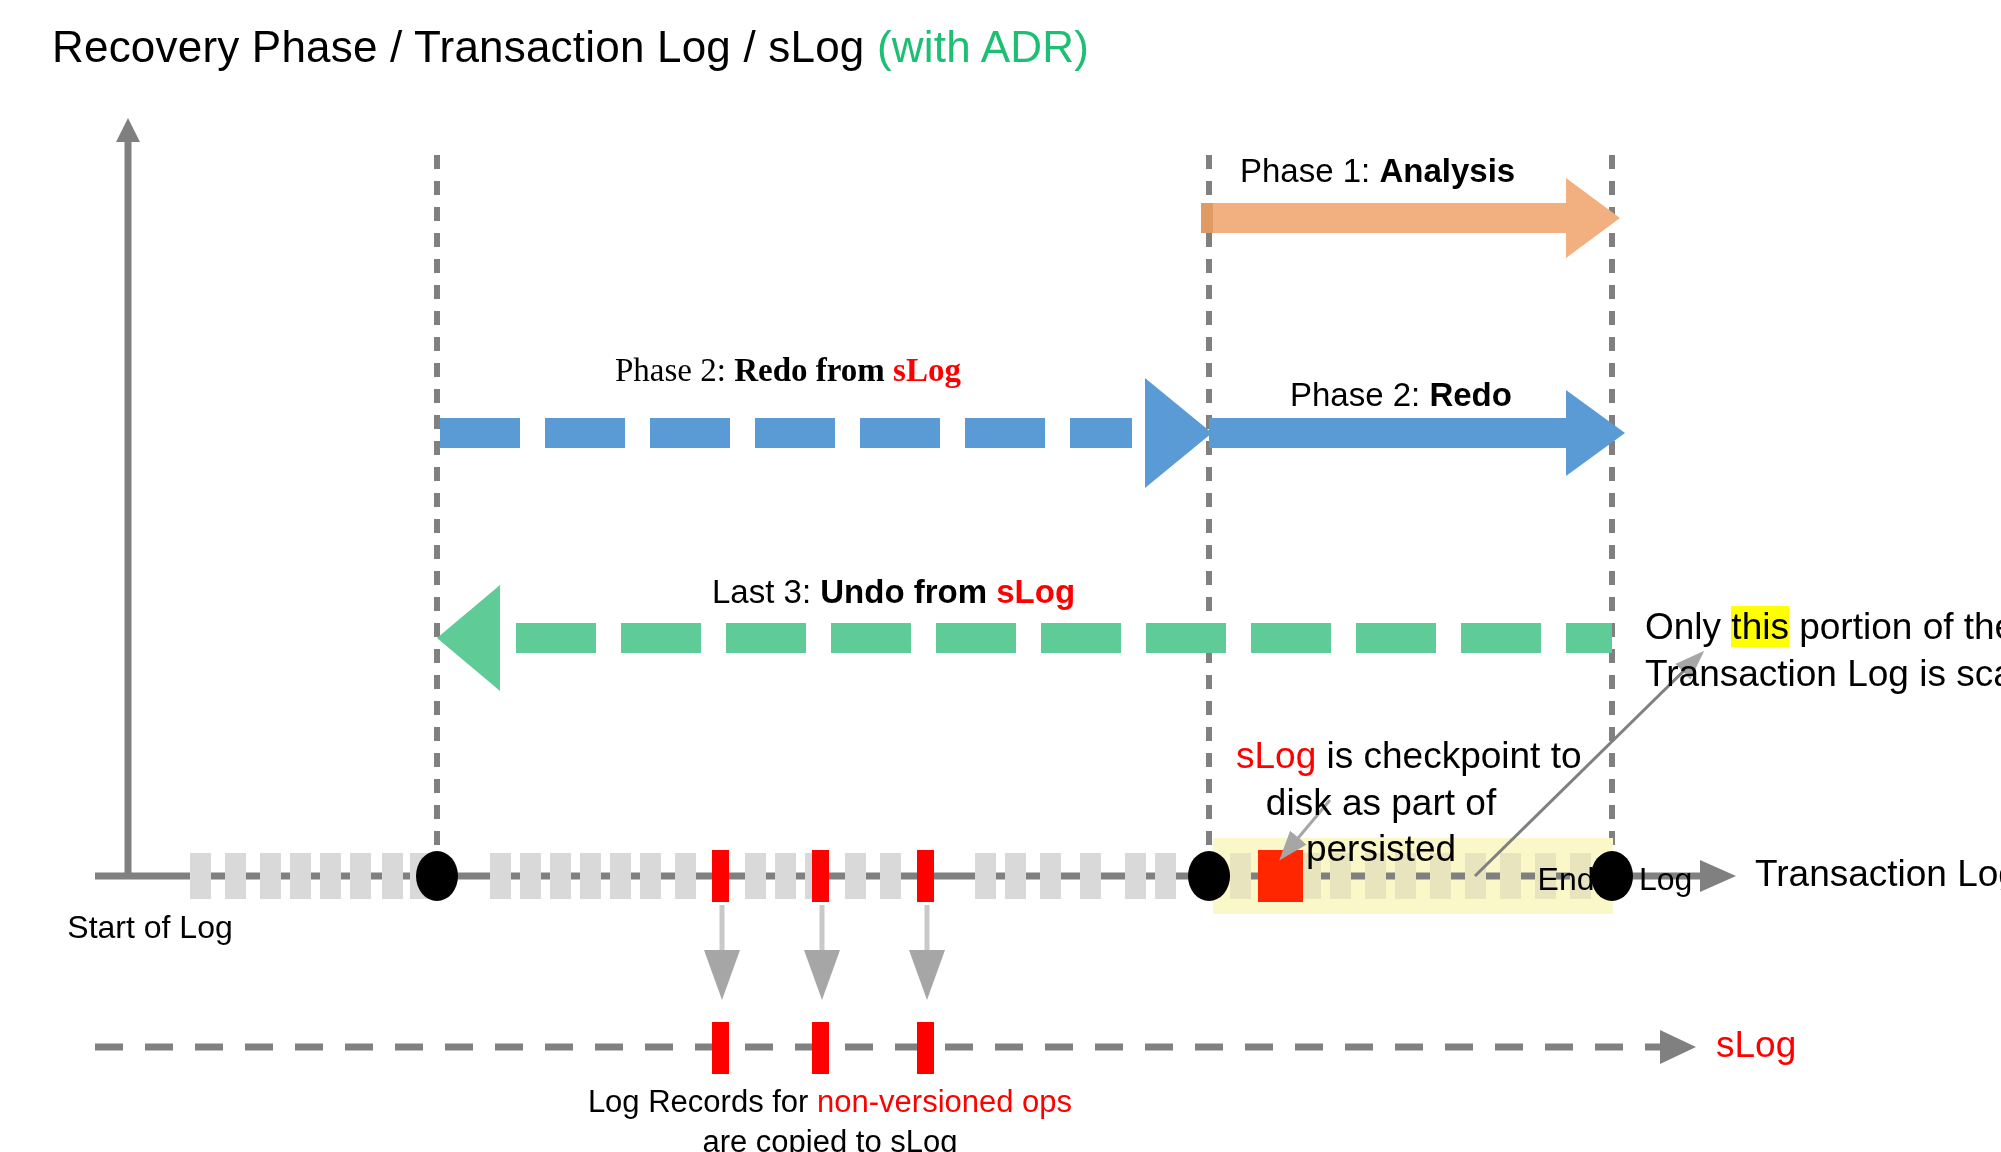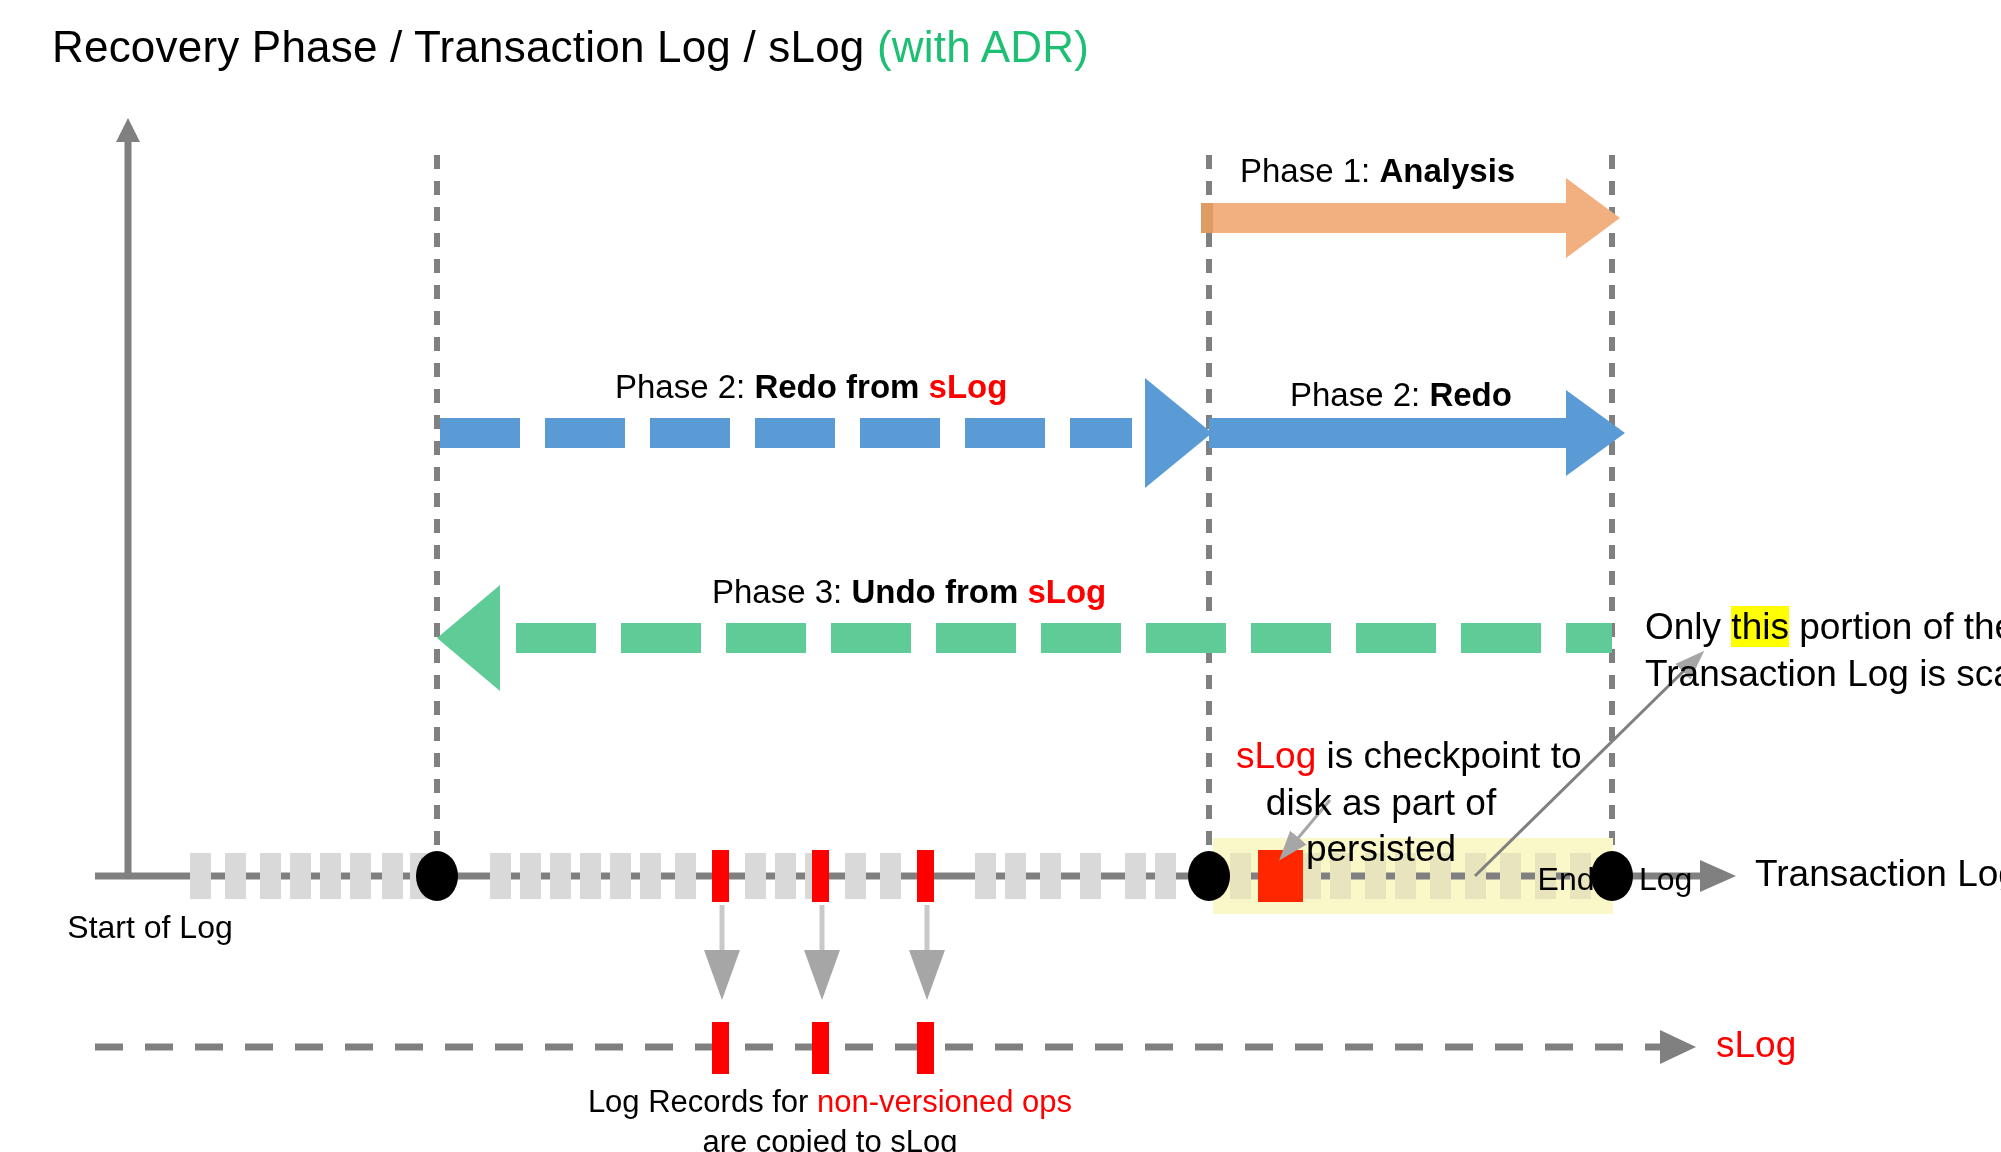--- a/index.html
+++ b/index.html
@@ -195,30 +195,30 @@
 
     <g>
       <line x1="1475" y1="876" x2="1700" y2="655" stroke="#808080" stroke-width="3" marker-end="url(#thinArrow)"></line>
     </g>
   </svg>
 
   <div class="lbl phase-lbl" style="left:1240px;top:152px;">
     <span>Phase 1: </span><b>Analysis</b>
   </div>
 
-  <div class="lbl phase-lbl" style="left:615px;top:368px;">
+  <div class="lbl phase-lbl" style="left:615px;top:352px;font-family:Liberation Serif, serif;">
     <span>Phase 2: </span><b>Redo from </b><b class="red">sLog</b>
   </div>
 
   <div class="lbl phase-lbl" style="left:1290px;top:376px;">
     <span>Phase 2: </span><b>Redo</b>
   </div>
 
   <div class="lbl phase-lbl" style="left:712px;top:573px;">
-    <span>Phase 3: </span><b>Undo from </b><b class="red">sLog</b>
+    <span>Last 3: </span><b>Undo from </b><b class="red">sLog</b>
   </div>
 
   <div class="lbl note" style="left:1236px;top:694px;width:290px;">
     <span class="red">sLog</span><span> is checkpoint to</span><br>
     <span>disk as part of</span><br>
     <span>persisted</span>
   </div>
 
   <div class="lbl note" style="left:1645px;top:565px;width:350px;text-align:center;">
     <span>Only </span><span class="hl">this</span><span> portion of the</span><br>

